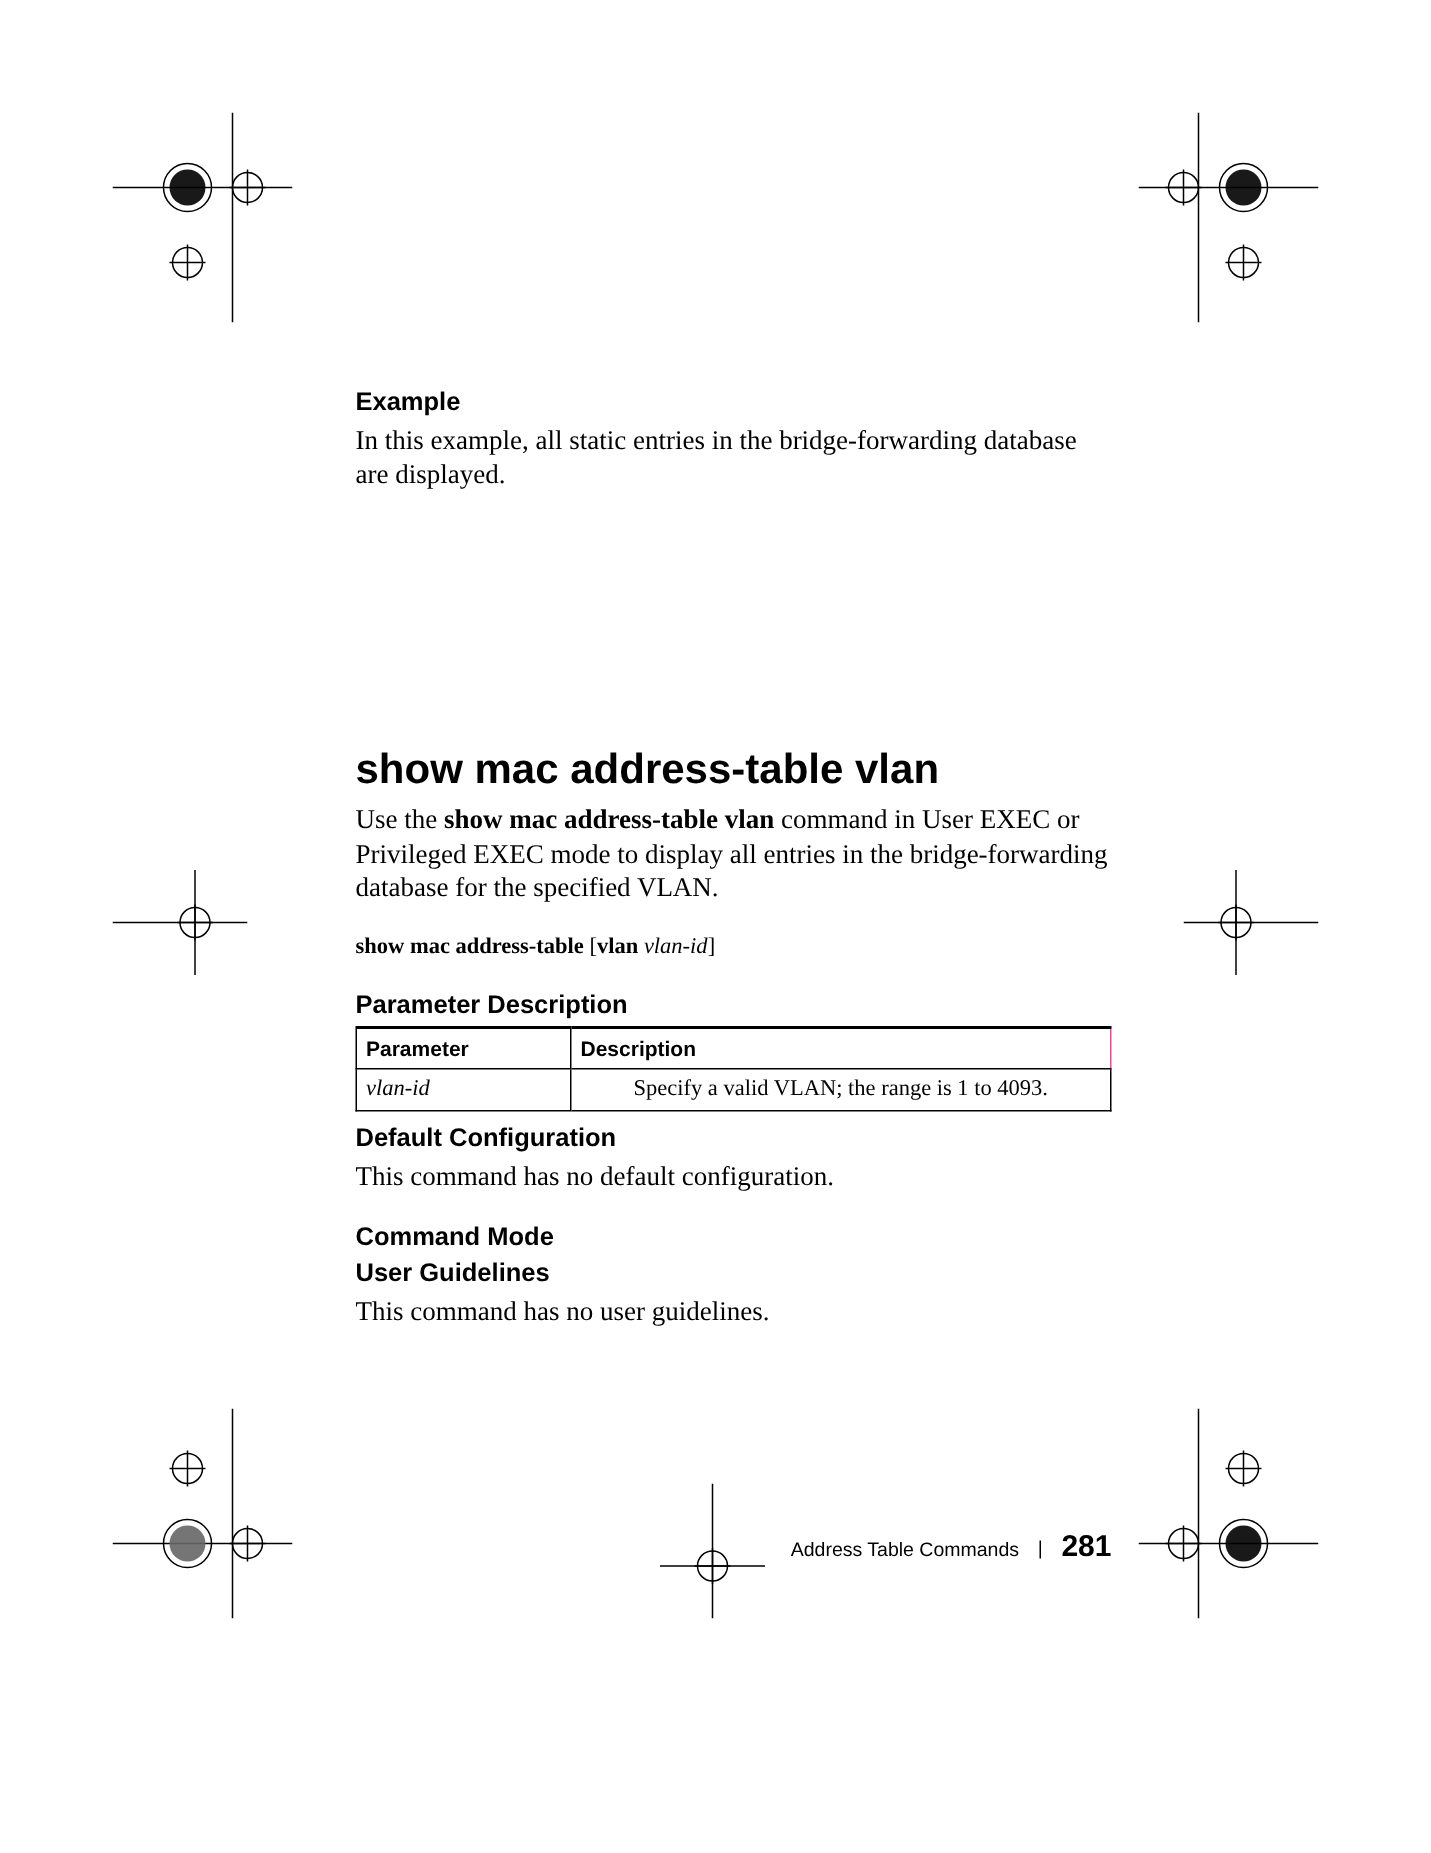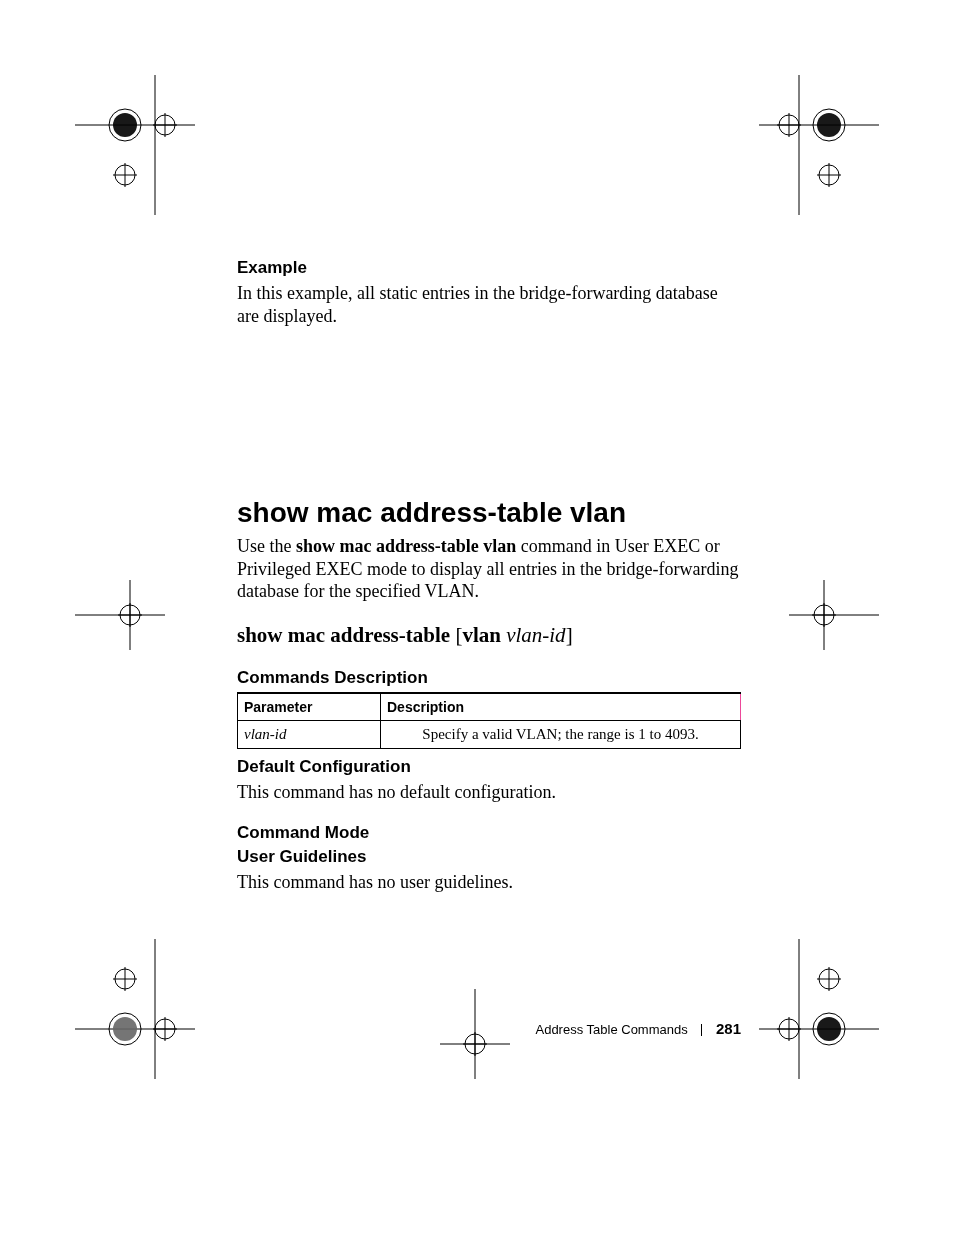--- a/index.html
+++ b/index.html
@@ -40,21 +40,21 @@
   }
   .h-cmd {
     font-family: Arial, Helvetica, sans-serif;
     font-weight: bold;
     font-size: 28px;
     margin: 0 0 6px 0;
     letter-spacing: 0px;
   }
   .syntax-line {
     font-family: "Times New Roman", Times, serif;
-    font-size: 21px;
+    font-size: 15px;
     margin: 0 0 20px 0;
   }
   .syntax-line .bold { font-weight: bold; }
   .syntax-line .ital { font-style: italic; }
   table.param {
     border-collapse: collapse;
     width: 100%;
     margin-bottom: 8px;
   }
   table.param th {
@@ -89,21 +89,21 @@
   .footer .sep {
     display: inline-block;
     width: 1px;
     height: 12px;
     background: #000;
     vertical-align: -2px;
     margin: 0 10px;
   }
   .footer .pnum {
     font-weight: bold;
-    font-size: 15px;
+    font-size: 20px;
   }
 
   
   .mark {
     position: absolute;
     pointer-events: none;
   }
   .mark svg { display: block; }
 
   .gap-block { height: 150px; }
@@ -208,21 +208,21 @@
 
     <div class="h-cmd">show mac address-table vlan</div>
     <p class="body-text">
       <span>Use the </span><span class="sans-bold" style="font-weight:bold; font-family:'Times New Roman',serif;">show mac address-table vlan</span><span> command in User EXEC or Privileged EXEC mode to display all entries in the bridge-forwarding database for the specified VLAN.</span>
     </p>
 
     <p class="syntax-line">
       <span class="bold">show mac address-table</span><span> [</span><span class="bold">vlan</span><span> </span><span class="ital">vlan-id</span><span>]</span>
     </p>
 
-    <div class="h-paramdesc">Commands Description</div>
+    <div class="h-paramdesc">Parameter Description</div>
     <table class="param">
       <thead>
         <tr>
           <th style="width:130px;">Parameter</th>
           <th>Description</th>
         </tr>
       </thead>
       <tbody>
         <tr>
           <td class="td-ital">vlan-id</td>

